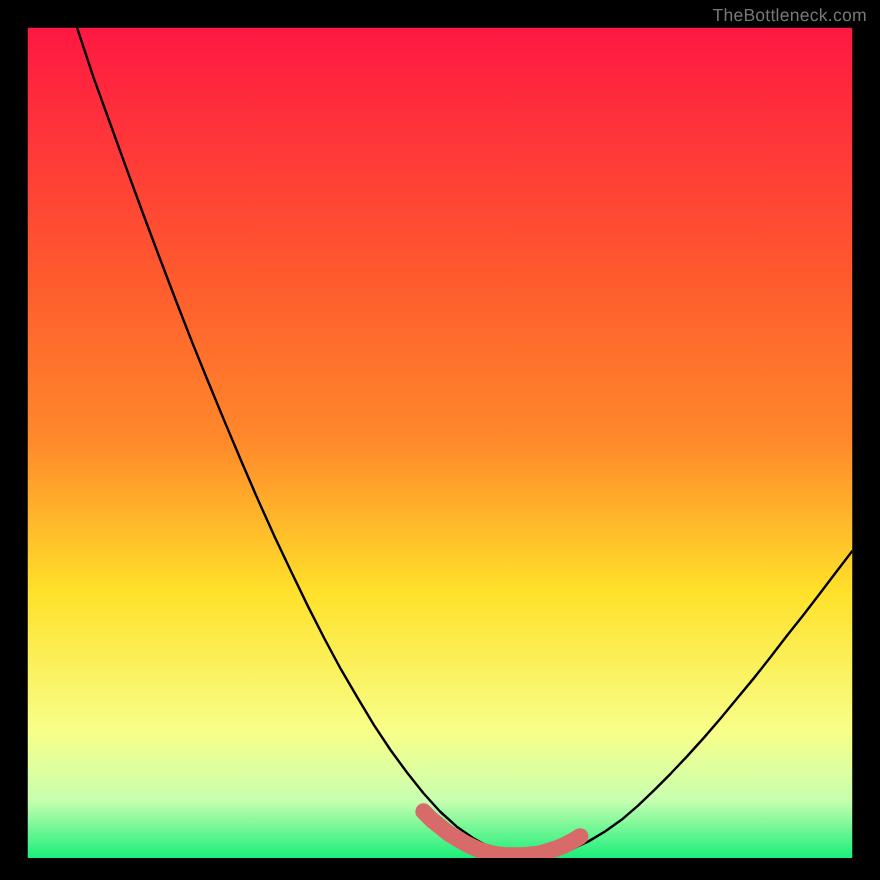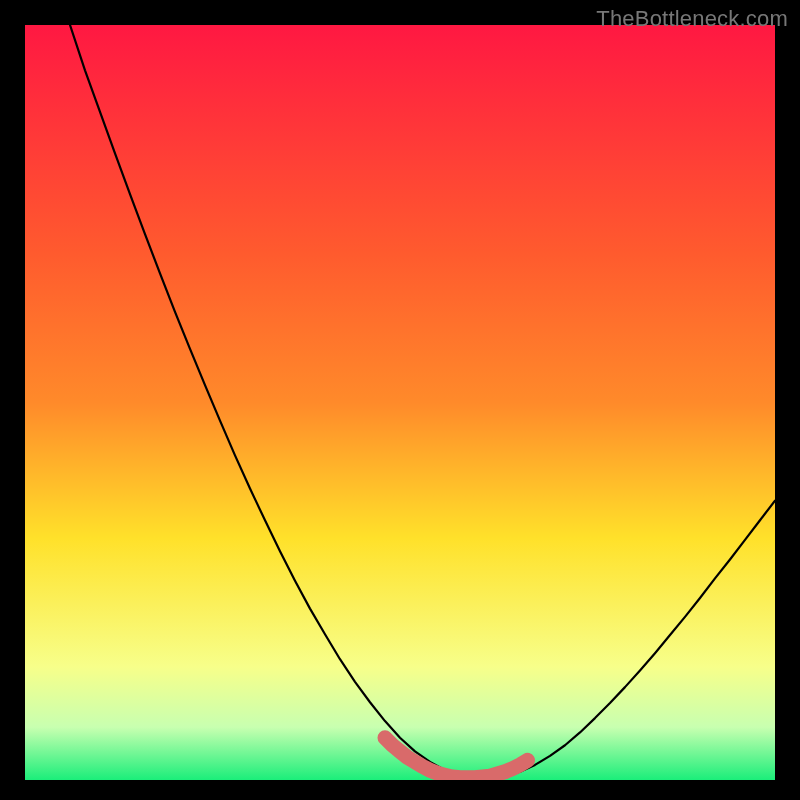--- a/index.html
+++ b/index.html
@@ -22,21 +22,21 @@
   .plot-area svg {
     width: 100%;
     height: 100%;
     display: block;
   }
   .watermark {
     position: absolute;
     top: 6px;
     right: 12px;
     color: #777;
-    font-size: 22px;
+    font-size: 16px;
     letter-spacing: 0.2px;
   }
 </style>
 </head>
 <body>
 
 <div class="plot-area">
   <svg id="chart-svg" viewBox="0 0 750 755" preserveAspectRatio="none">
       <defs>
         <linearGradient id="bg" x1="0" y1="0" x2="0" y2="1">

